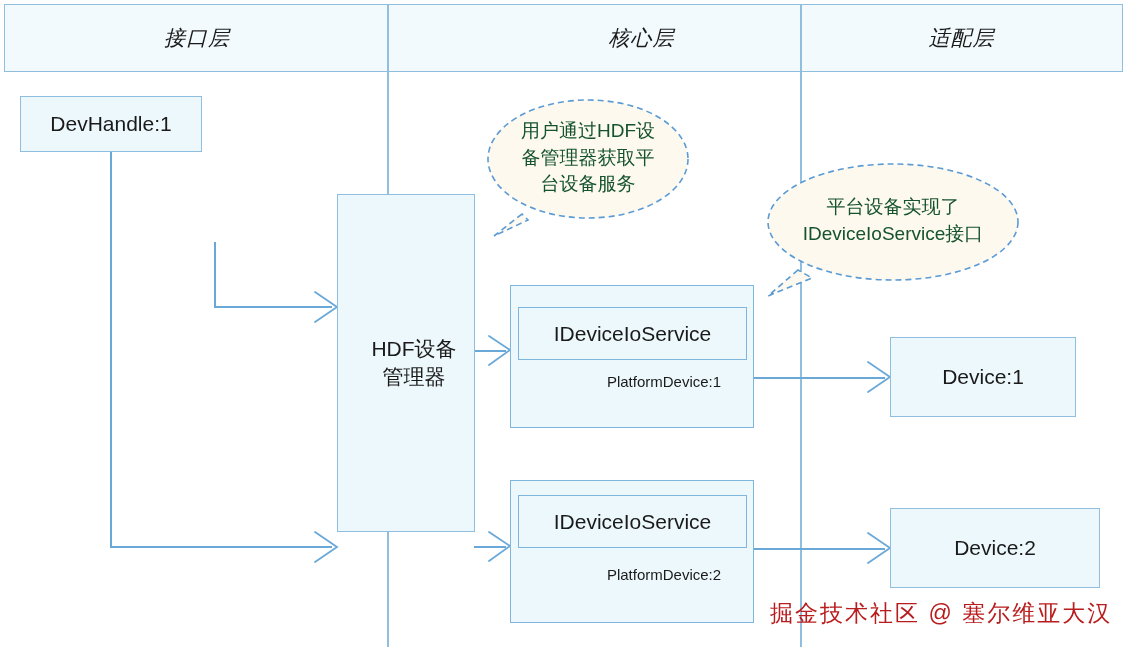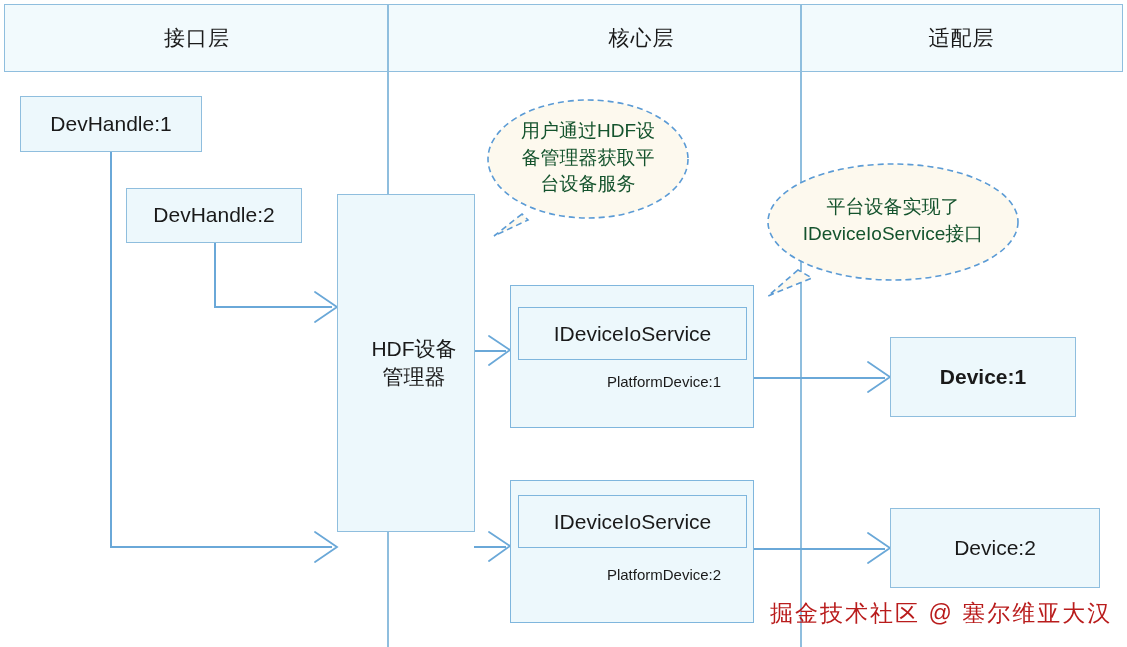--- a/index.html
+++ b/index.html
@@ -32,20 +32,21 @@
   .header-cell {
     position: absolute;
     top: 0;
     height: 100%;
     display: flex;
     align-items: center;
     justify-content: center;
     font-size: 21px;
     color: #1a1a1a;
     letter-spacing: 1px;
+    font-style: italic;
   }
   .col-div {
     position: absolute;
     top: 4px;
     width: 2px;
     background: #8fbede;
   }
 
   
   .node {
@@ -187,44 +188,41 @@
       <polyline points="868,362 890,377 868,392"></polyline>
 
       <polyline points="868,533 890,548 868,563"></polyline>
     </g>
   </svg>
 
   <div class="node" style="left:20px; top:96px; width:182px; height:56px;">
     <span>DevHandle:1</span>
   </div>
 
-  <div class="node" style="left:126px; top:188px; width:176px; height:55px;">
-    <span>DevHandle:2</span>
-  </div>
 
   <div class="node multiline" style="left:337px; top:194px; width:138px; height:338px;padding-left:16px;">
     <span>HDF设备</span>
     <span>管理器</span>
   </div>
 
   <div class="group-box" style="left:510px; top:285px; width:244px; height:143px;">
     <div class="inner-box" style="left:7px; top:21px; width:229px; height:53px;">
       <span>IDeviceIoService</span>
     </div>
     <div class="group-label" style="top:87px;">PlatformDevice:1</div>
   </div>
 
   <div class="group-box" style="left:510px; top:480px; width:244px; height:143px;">
     <div class="inner-box" style="left:7px; top:14px; width:229px; height:53px;">
       <span>IDeviceIoService</span>
     </div>
     <div class="group-label" style="top:85px;">PlatformDevice:2</div>
   </div>
 
-  <div class="node" style="left:890px; top:337px; width:186px; height:80px;font-weight:bold;">
+  <div class="node" style="left:890px; top:337px; width:186px; height:80px;">
     <span>Device:1</span>
   </div>
 
   <div class="node" style="left:890px; top:508px; width:210px; height:80px;">
     <span>Device:2</span>
   </div>
 
   <div class="callout" style="left:484px; top:96px; width:208px; height:140px;">
     <svg width="208" height="140" style="position:absolute; left:0; top:0; overflow:visible;">
       <path d="M 38 118 L 10 140 L 44 124 Z" fill="#fdf9ee" stroke="#5b9bd5" stroke-width="1.6" stroke-dasharray="6 4"></path>

